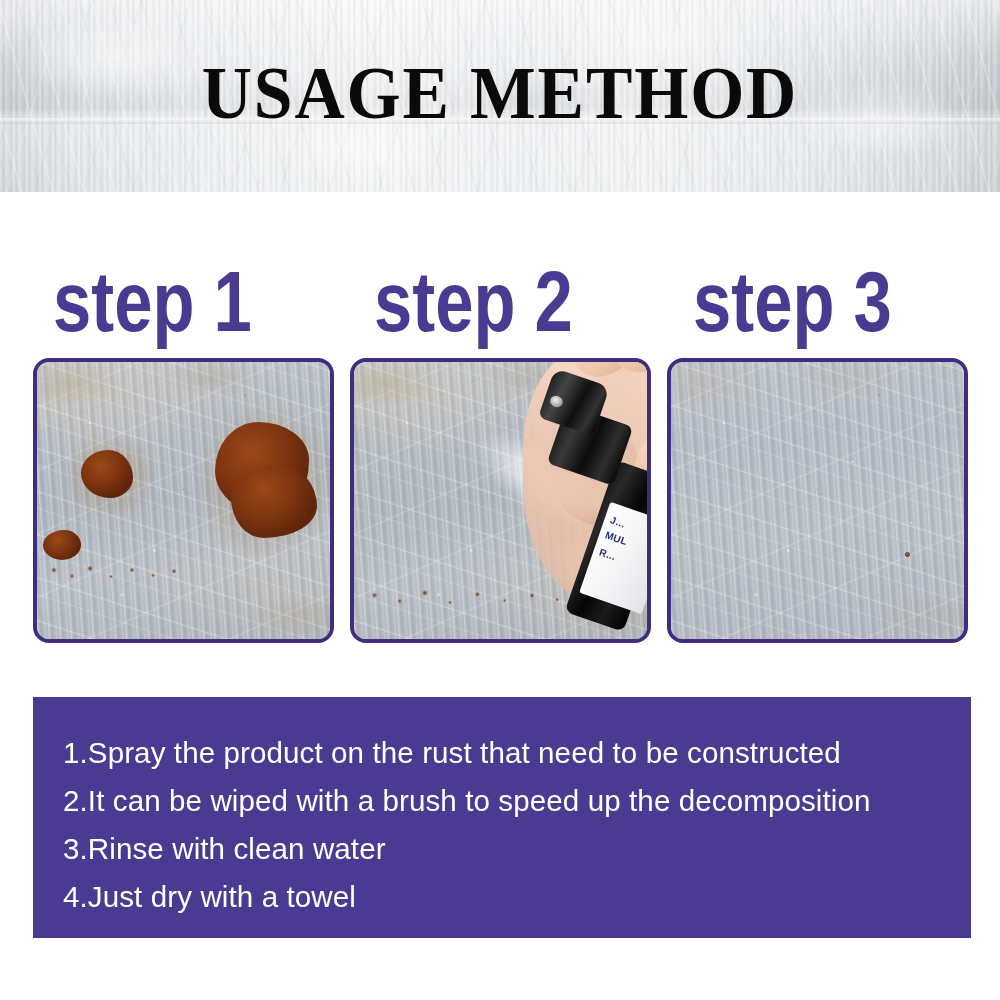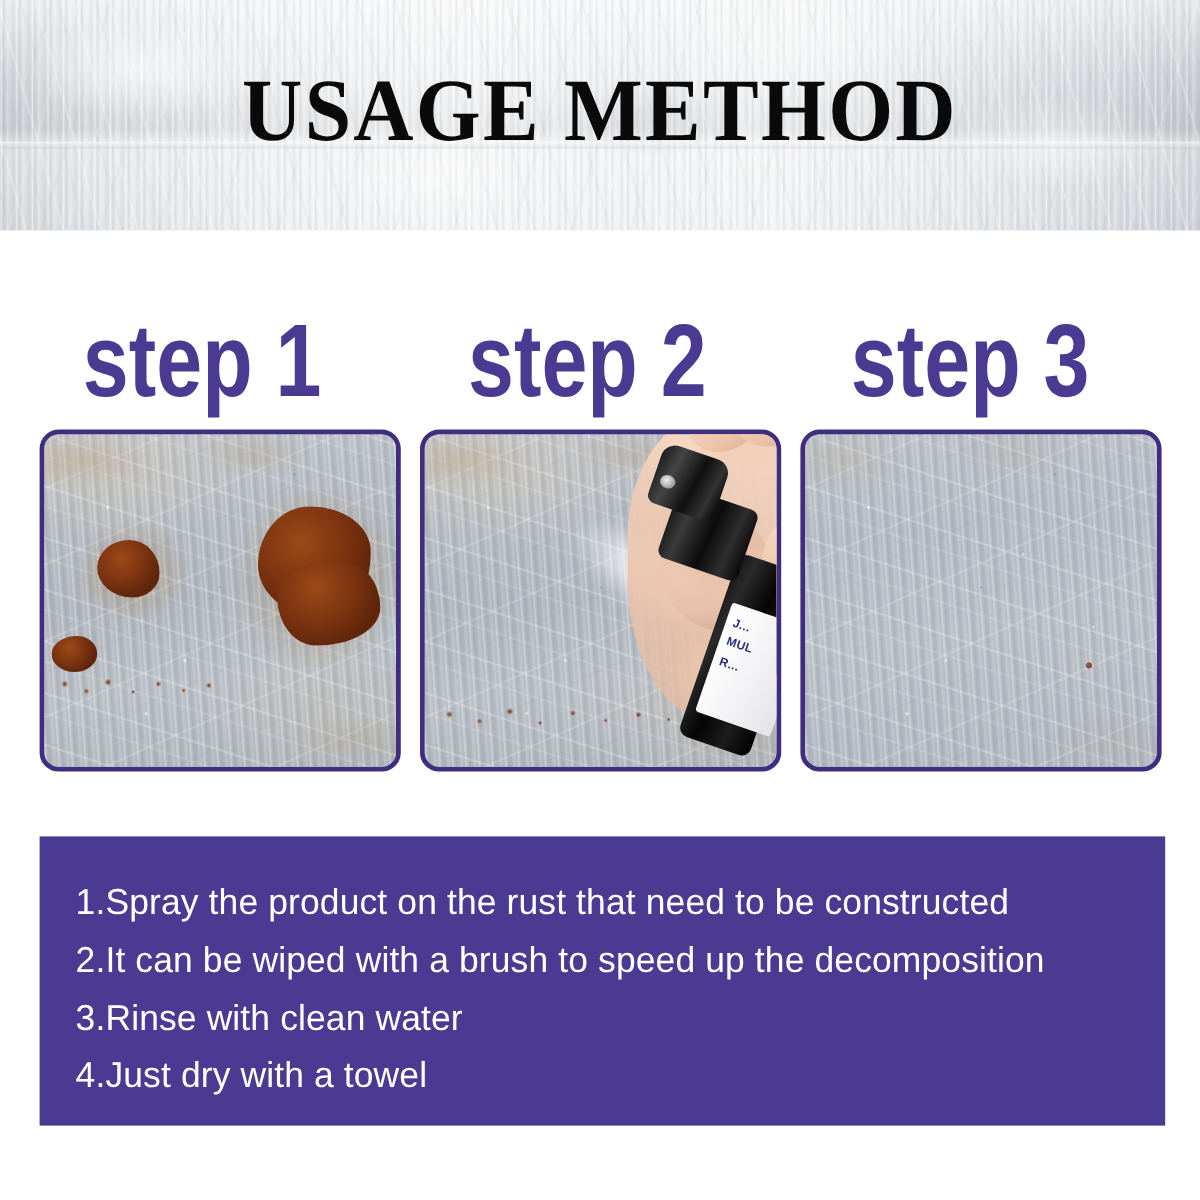--- a/index.html
+++ b/index.html
@@ -71,21 +71,21 @@
     font-size:74px;
     line-height:82px;
     letter-spacing:2px;
     color:#0a0a0a;
     transform:scaleX(.94);
     white-space:nowrap;
   }
 
   
   .steps-row{
-    position:absolute; left:33px; top:258px; width:938px; height:88px;
+    position:absolute; left:17px; top:258px; width:938px; height:88px;
   }
   .step-label{
     position:absolute; top:0;
     font-family:"Liberation Sans", sans-serif;
     font-weight:bold;
     font-size:86px;
     line-height:86px;
     color:#4b3a91;
     transform:scaleX(.80);
     transform-origin:left top;

